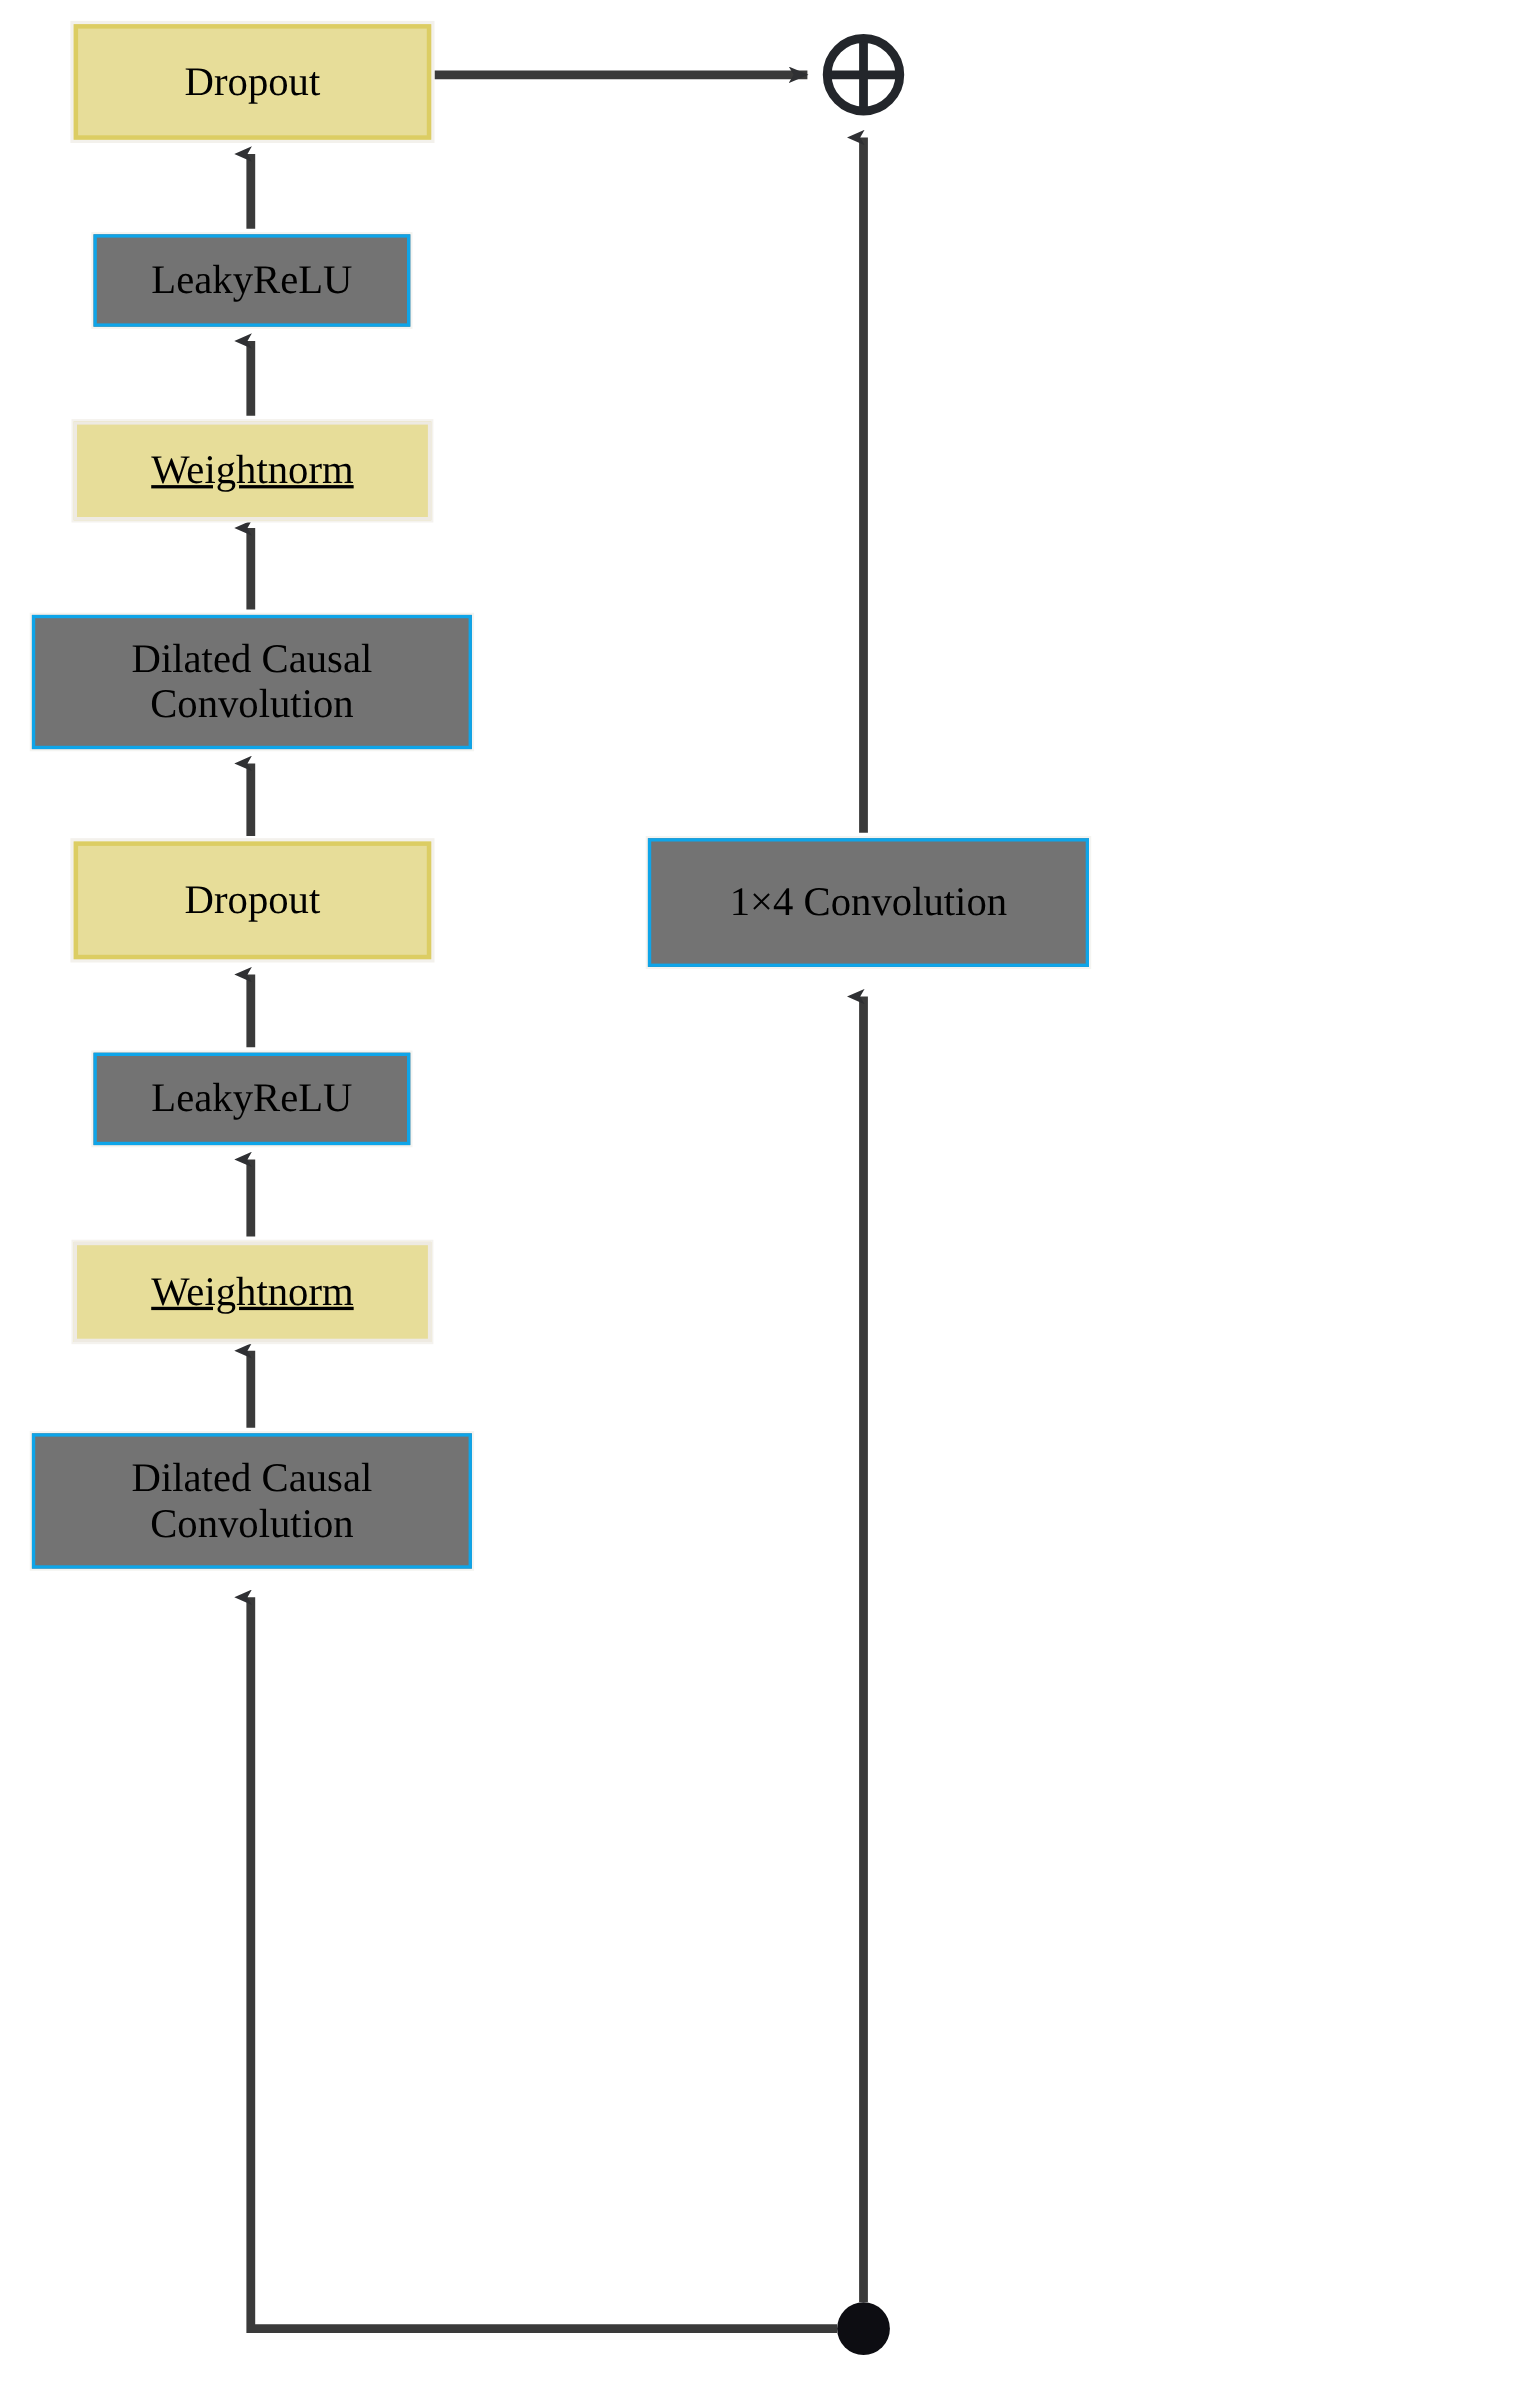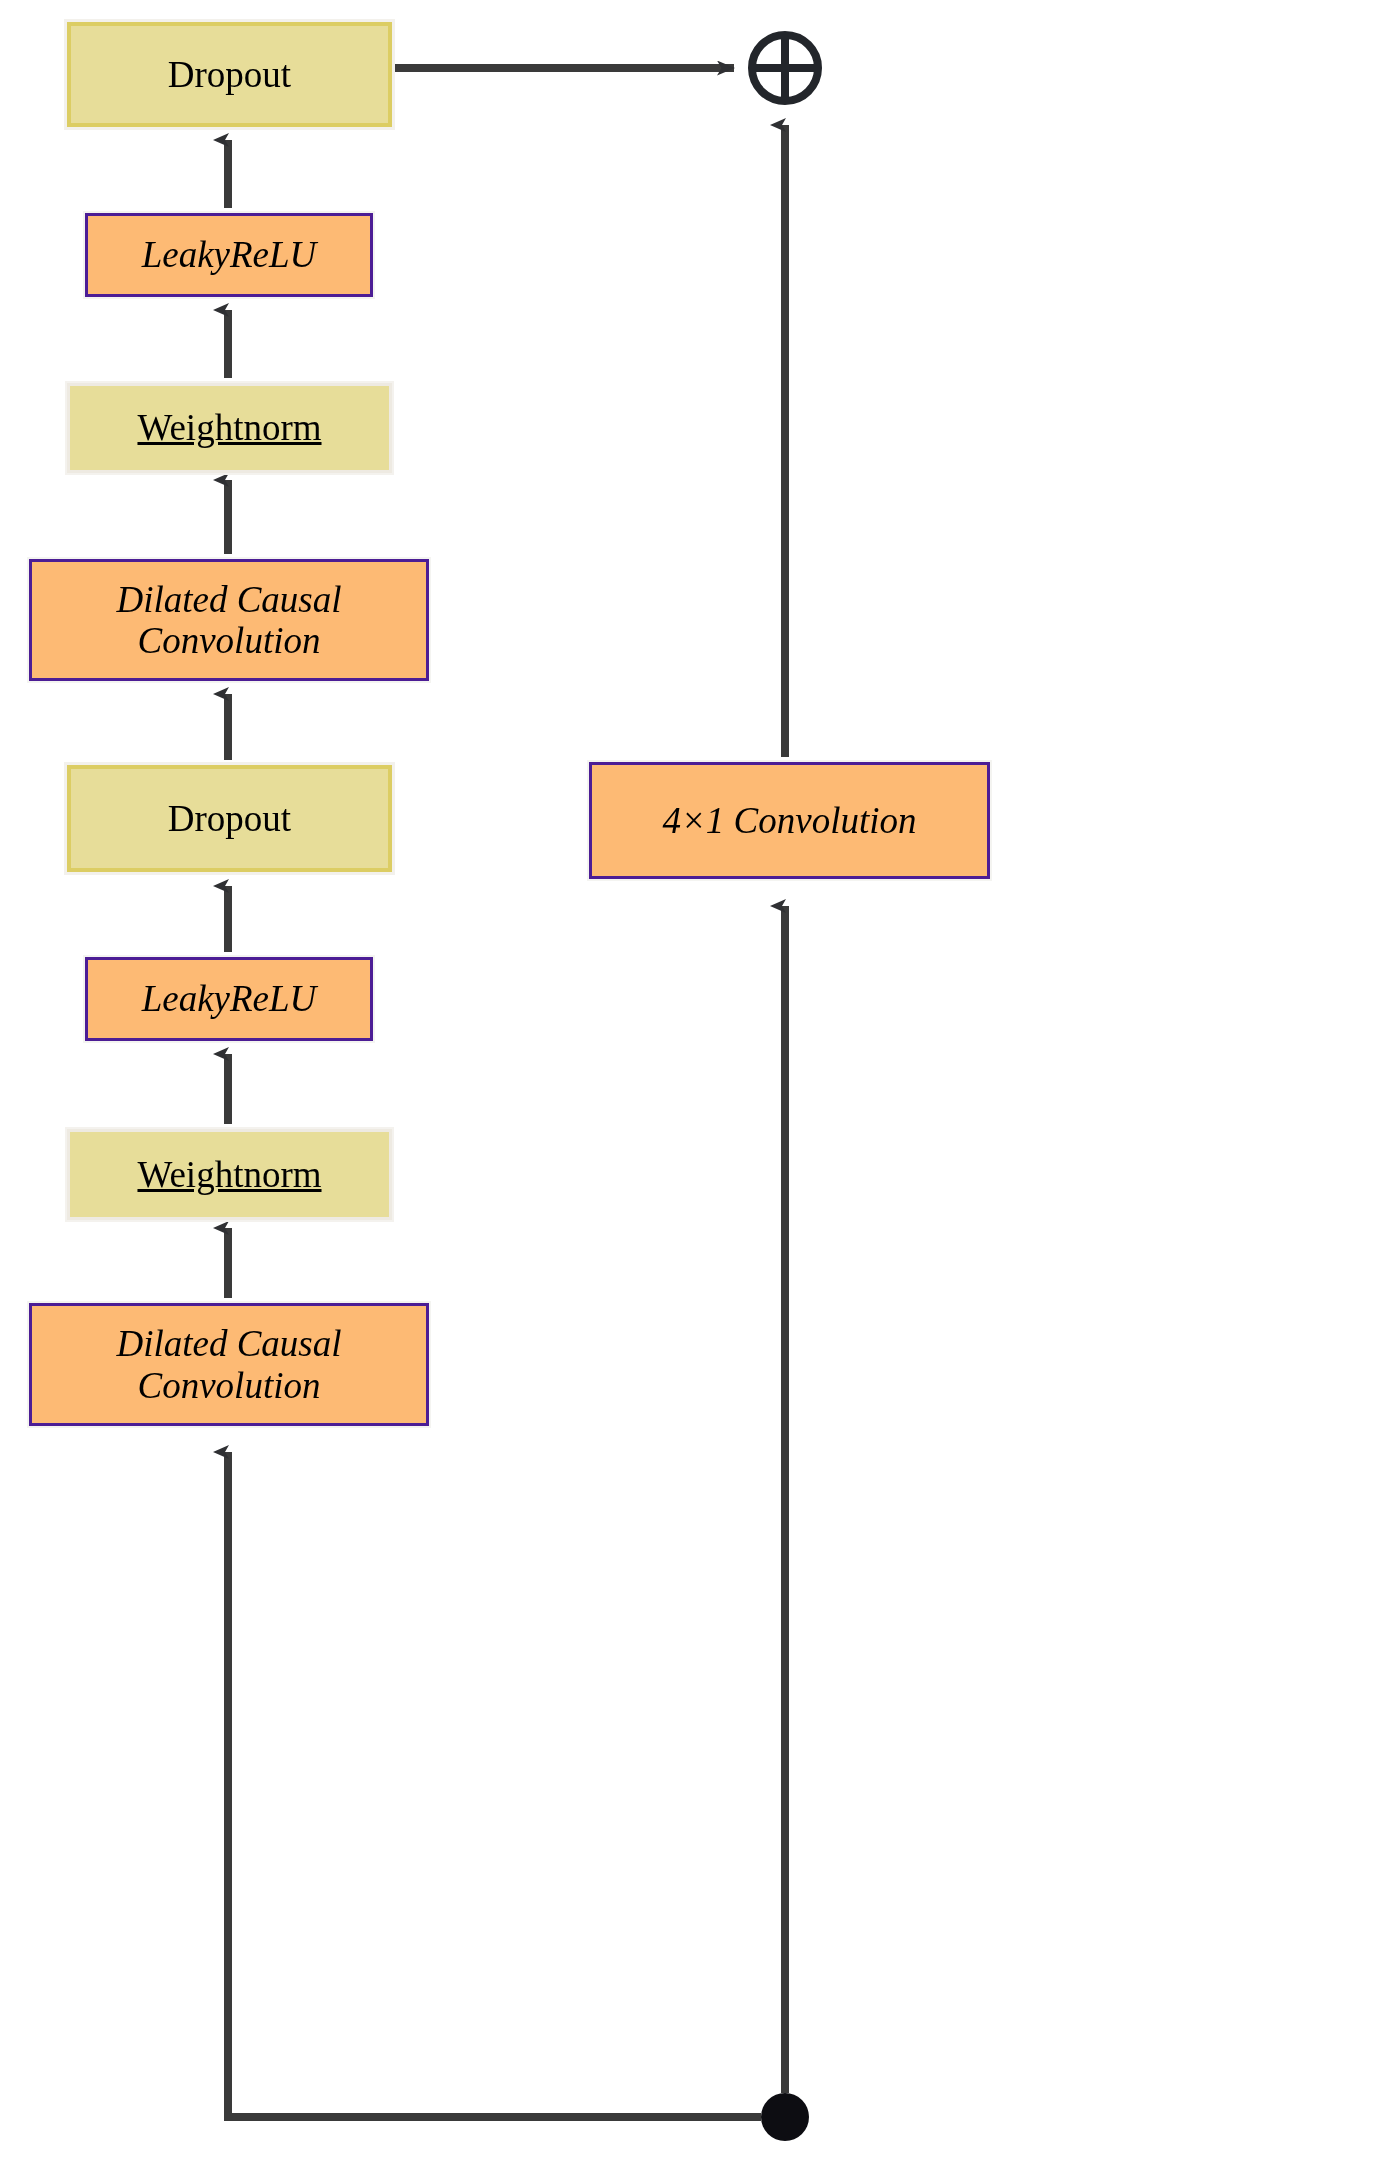--- a/index.html
+++ b/index.html
@@ -32,24 +32,23 @@
     border: 4px solid #dccd63;
     box-shadow: 0 0 0 3px #f3f1ec;
   }
   .node-yellow-soft {
     background: #e7dd99;
     border: 3px solid #eeeae2;
     box-shadow: 0 0 0 2px #f4f2ee;
     text-decoration: underline;
   }
   .node-green {
-    background: #fdba74;
-    border: 3px solid #4c1d95;
+    background: #737373;
+    border: 3px solid #0ea5e9;
     box-shadow: 0 0 0 2px #f4f4f1;
-    font-style: italic;
   }
   .svg-layer {
     position: absolute;
     left: 0;
     top: 0;
     width: 1378px;
     height: 2181px;
     pointer-events: none;
   }
   .label {
@@ -134,16 +133,16 @@
   <div class="node node-yellow-soft" style="left:55px; top:1129px; width:325px; height:91px; font-size:37px;">
     <span class="label">Weightnorm</span>
   </div>
 
   <div class="node node-green" style="left:17px; top:1303px; width:400px; height:123px; font-size:37px;">
     <span class="label">Dilated Causal
 Convolution</span>
   </div>
 
   <div class="node node-green" style="left:577px; top:762px; width:401px; height:117px; font-size:37px;">
-    <span class="label">4×1 Convolution</span>
+    <span class="label">1×4 Convolution</span>
   </div>
 
 </div>
 
 </body></html>

